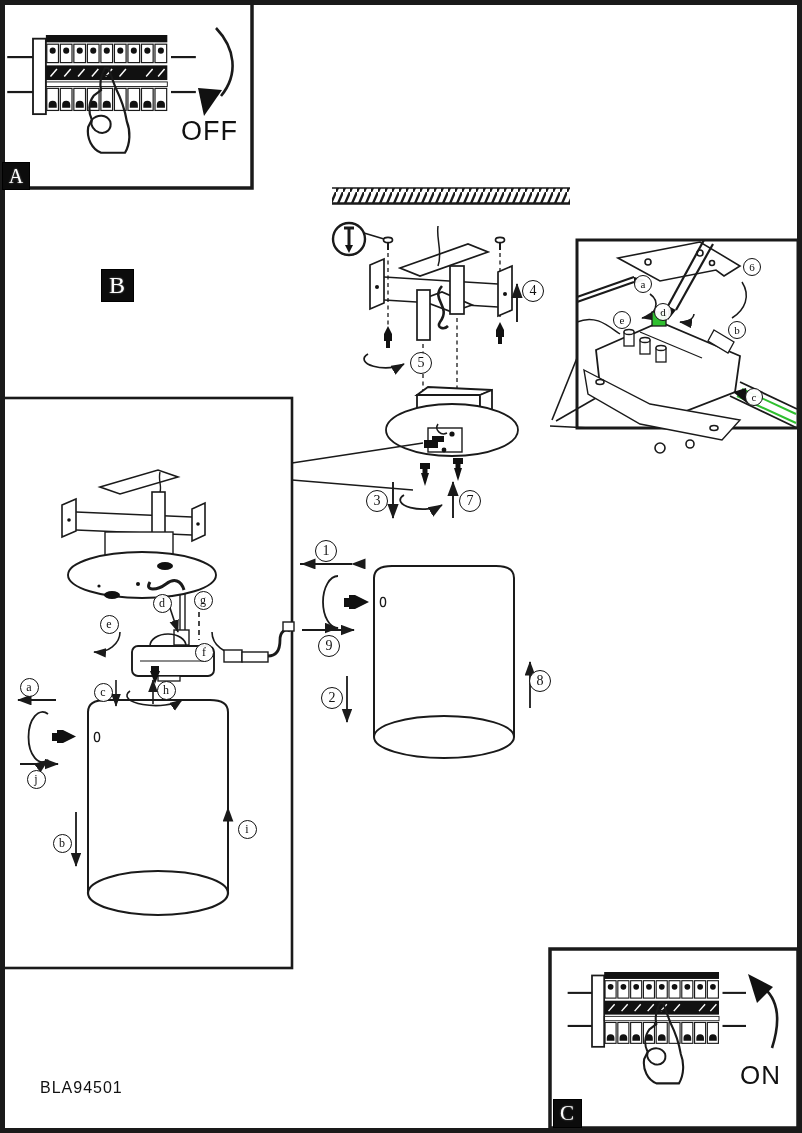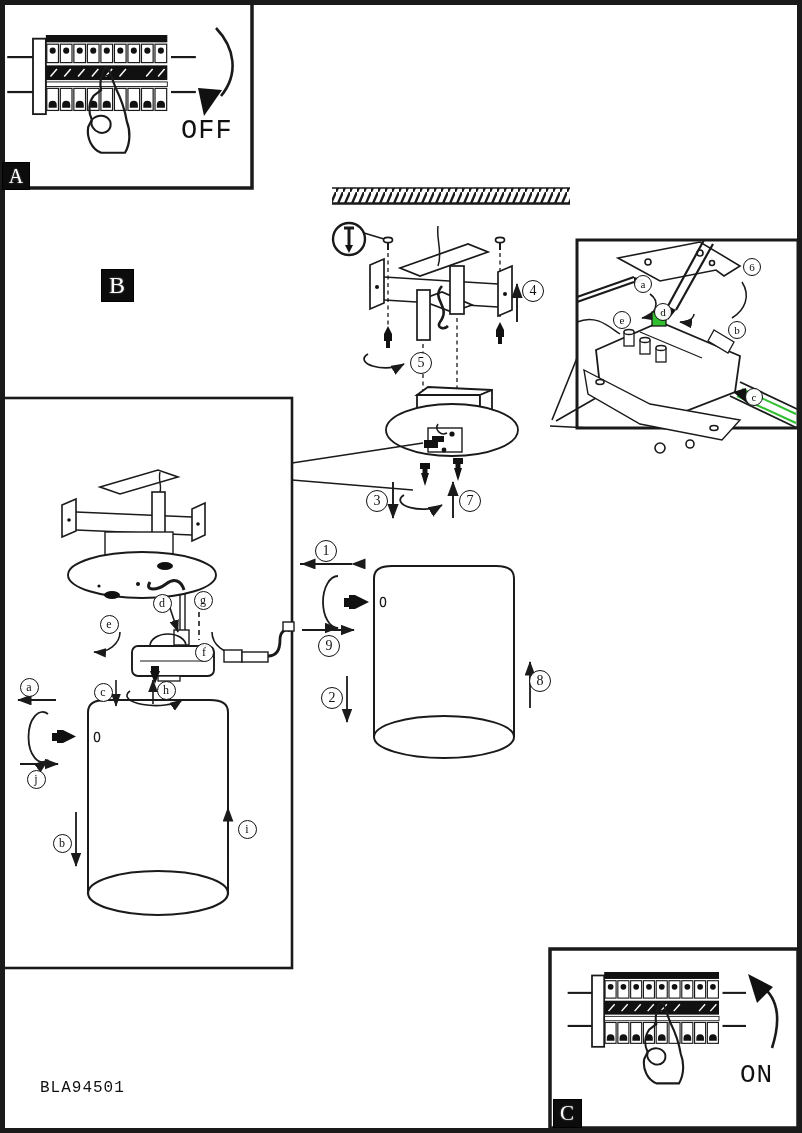--- a/index.html
+++ b/index.html
@@ -1,19 +1,19 @@
 <!DOCTYPE html>
 <html><head>
 <meta charset="utf-8">
 <style>
   html,body{margin:0;padding:0;background:#e8e8e8;}
   #stage{position:relative;width:802px;height:1133px;background:#fff;overflow:hidden;
          font-family:"Liberation Sans",sans-serif;}
   svg.artwork{position:absolute;left:0;top:0;}
-  .txt{position:absolute;color:#111;font-family:Liberation Mono, monospace;white-space:nowrap;}
+  .txt{position:absolute;color:#111;font-family:Liberation Sans, sans-serif;white-space:nowrap;}
   #off-label{left:181px;top:116px;font-size:27px;letter-spacing:1px;}
   #on-label{left:740px;top:1060px;font-size:26px;letter-spacing:1px;text-align:right;}
   #model-label{left:40px;top:1079px;font-size:16px;letter-spacing:1px;}
   .circle-marker{position:absolute;border:1.7px solid #111;border-radius:50%;
       background:rgba(255,255,255,.95);display:flex;align-items:center;justify-content:center;
       font-family:"Liberation Serif",serif;color:#111;line-height:1;box-sizing:border-box;}
   .tag-marker{position:absolute;background:#0c0c0c;color:#fdfdfd;border:1px solid #000;
       display:flex;align-items:center;justify-content:center;
       font-family:"Liberation Serif",serif;line-height:1;box-sizing:border-box;
       text-shadow:0 0 2px #888;}

